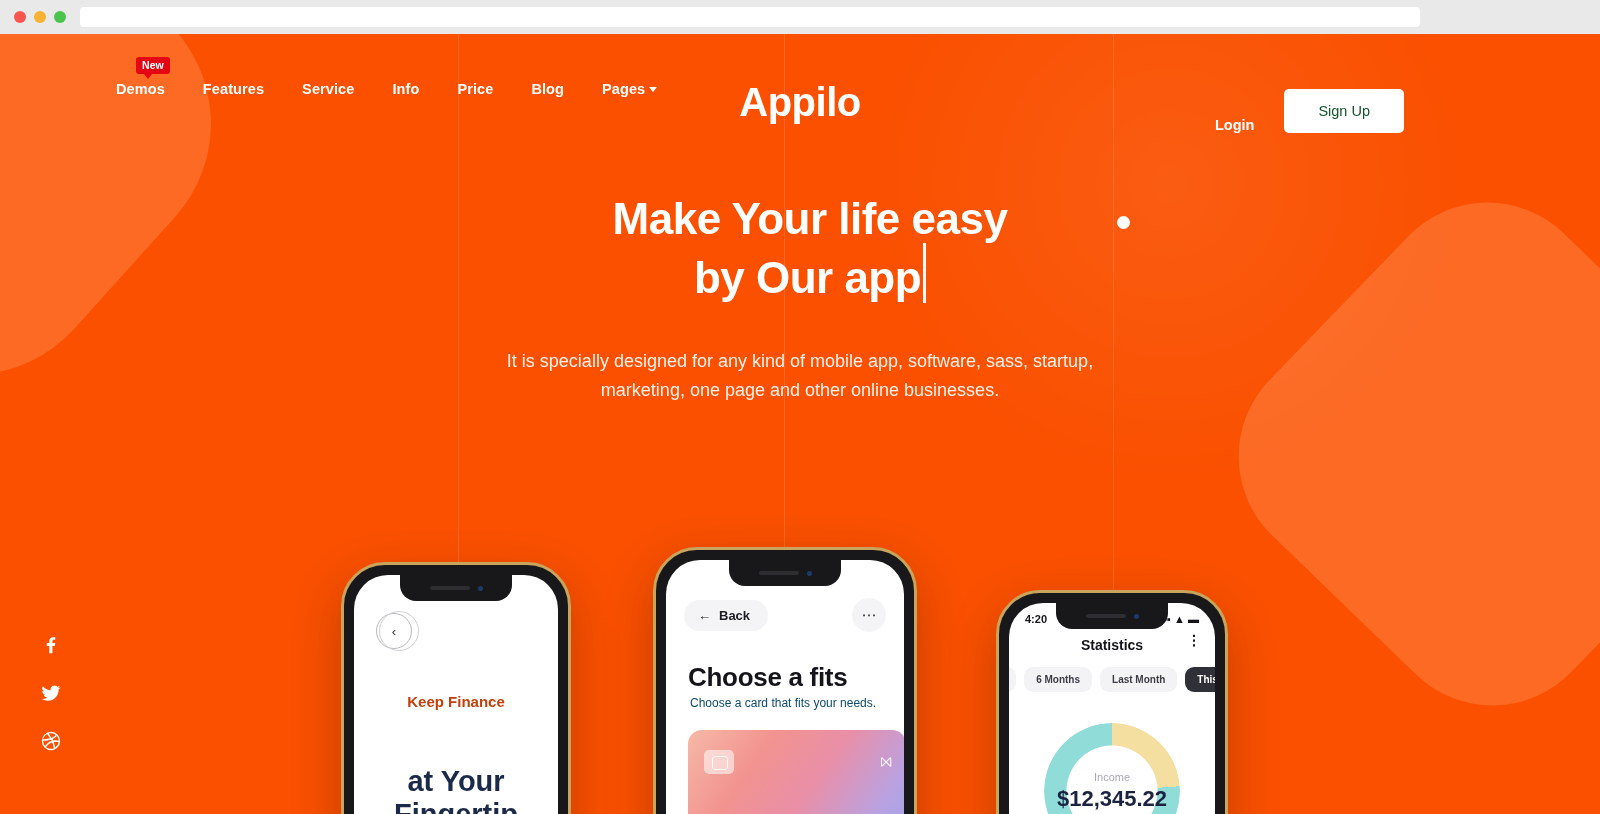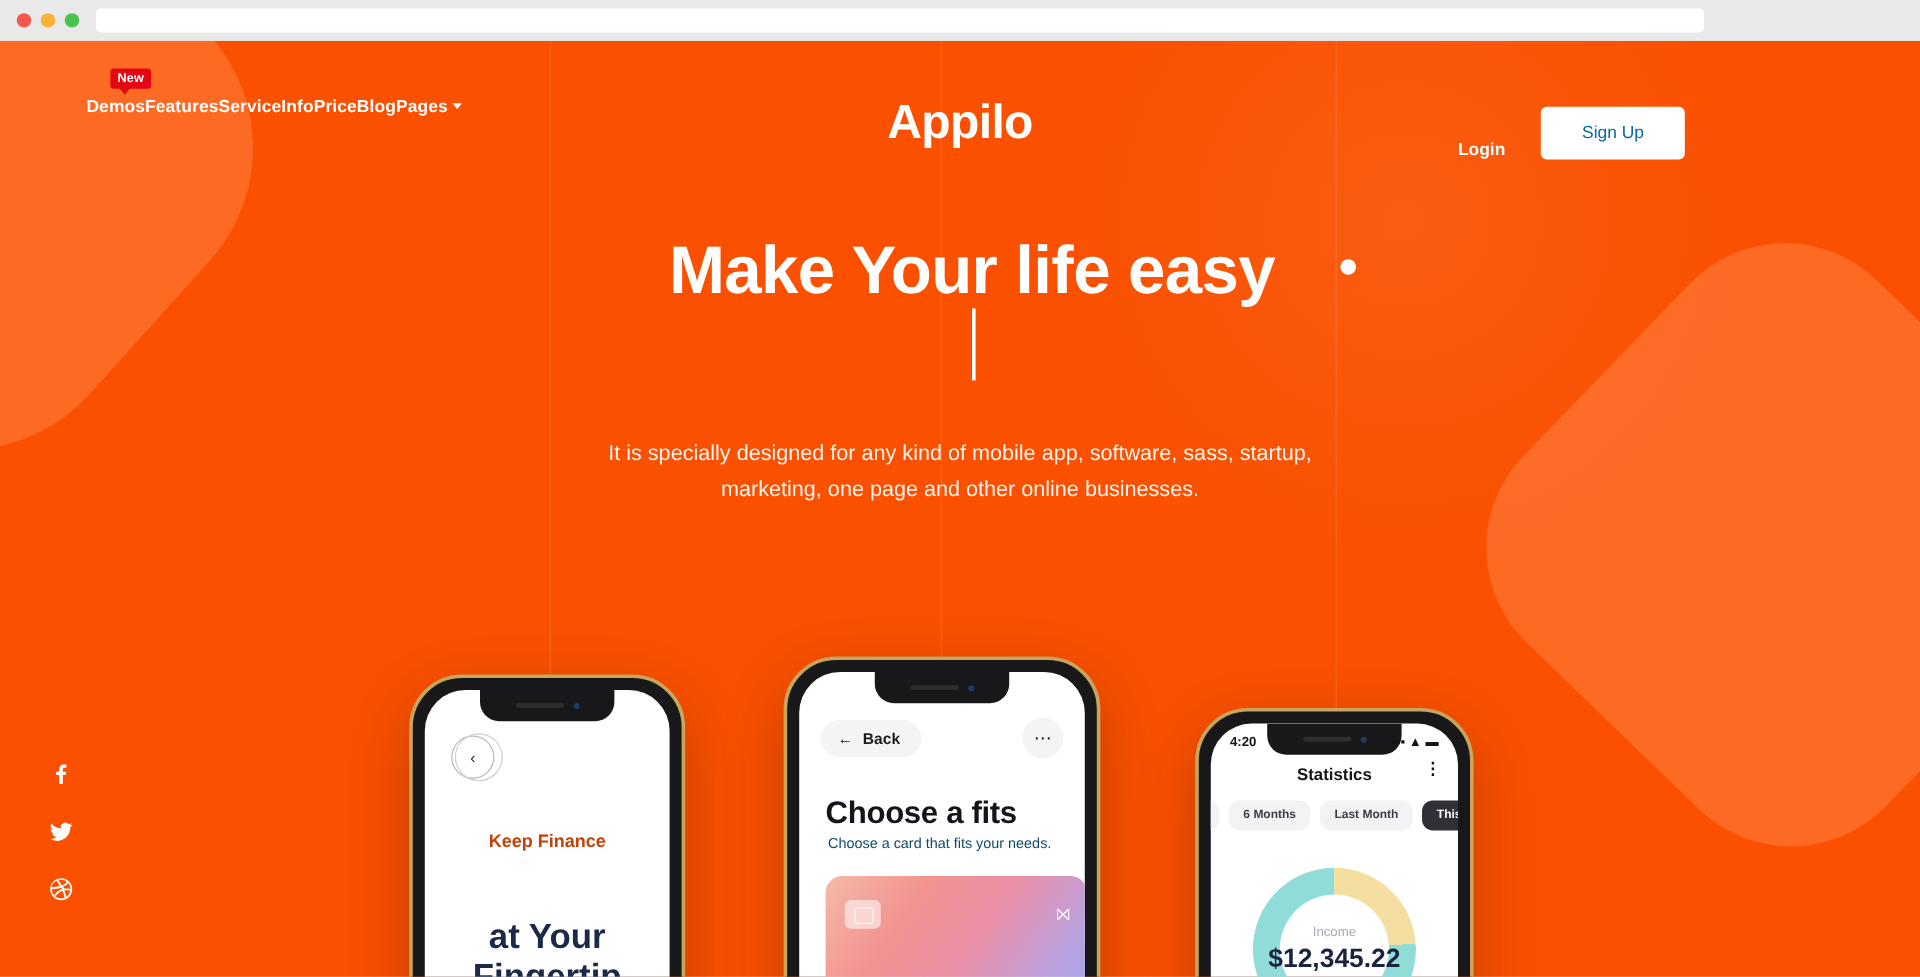--- a/index.html
+++ b/index.html
@@ -70,21 +70,22 @@
 
   
   .site-header {
     position: absolute; top: 0; left: 0;
     width: 1600px; height: 110px;
     display: flex; align-items: center;
     z-index: 30;
   }
   .nav-left {
     display: flex; align-items: center;
-    margin-left: 72px;
+    gap: 38px;
+    margin-left: 116px;
   }
   .nav-link {
     position: relative;
     color: #fff;
     font-size: 14.5px;
     font-weight: bold;
     text-decoration: none;
     white-space: nowrap;
     letter-spacing: .1px;
   }
@@ -129,41 +130,41 @@
     position: absolute;
     right: 196px; top: 55px;
     display: flex; align-items: flex-end; gap: 30px;
   }
   .login-link {
     color: #fff; font-size: 14.5px; font-weight: bold;
     text-decoration: none;
   }
   .signup-btn {
     background: #fff;
-    color: #0369a1;
+    color: #14532d;
     font-size: 14.5px;
     font-weight: normal;
     border: none;
     border-radius: 5px;
     padding: 0 34px;
     height: 44px;
     cursor: pointer;
     font-family: "Liberation Sans", sans-serif;
   }
 
   
   .hero {
     position: absolute;
     top: 160px; left: 0; width: 1600px;
     text-align: center;
     z-index: 20;
   }
   .hero-title {
     color: #fff;
-    font-size: 56px;
+    font-size: 44px;
     font-weight: bold;
     line-height: 1.12;
     letter-spacing: -0.5px;
     padding-left: 20px;
   }
   .type-caret {
     display: inline-block;
     width: 3px; height: 60px;
     background: #fff;
     vertical-align: -10px;
@@ -425,21 +426,21 @@
       <a class="login-link" href="#">Login</a>
       <button class="signup-btn">Sign Up</button>
     </div>
   </header>
 
   <section class="hero">
     <h1 class="hero-title">
       <span>Make Your life easy</span>
       <span class="hero-dot"></span>
       <br>
-      <span class="type-caret"></span>
+      <span>by Our app</span><span class="type-caret"></span>
     </h1>
     <p class="hero-sub">It is specially designed for any kind of mobile app, software, sass, startup, marketing, one page and other online businesses.</p>
   </section>
 
   <div class="social-rail">
     <a href="#">
       <svg width="22" height="22" viewBox="0 0 24 24">
         <path d="M13.5 21v-8h2.7l.4-3.1h-3.1V7.9c0-.9.25-1.5 1.55-1.5h1.65V3.6c-.3-.04-1.3-.13-2.45-.13-2.45 0-4.1 1.5-4.1 4.23V9.9H7.4V13h2.75v8z"></path>
       </svg>
     </a>

